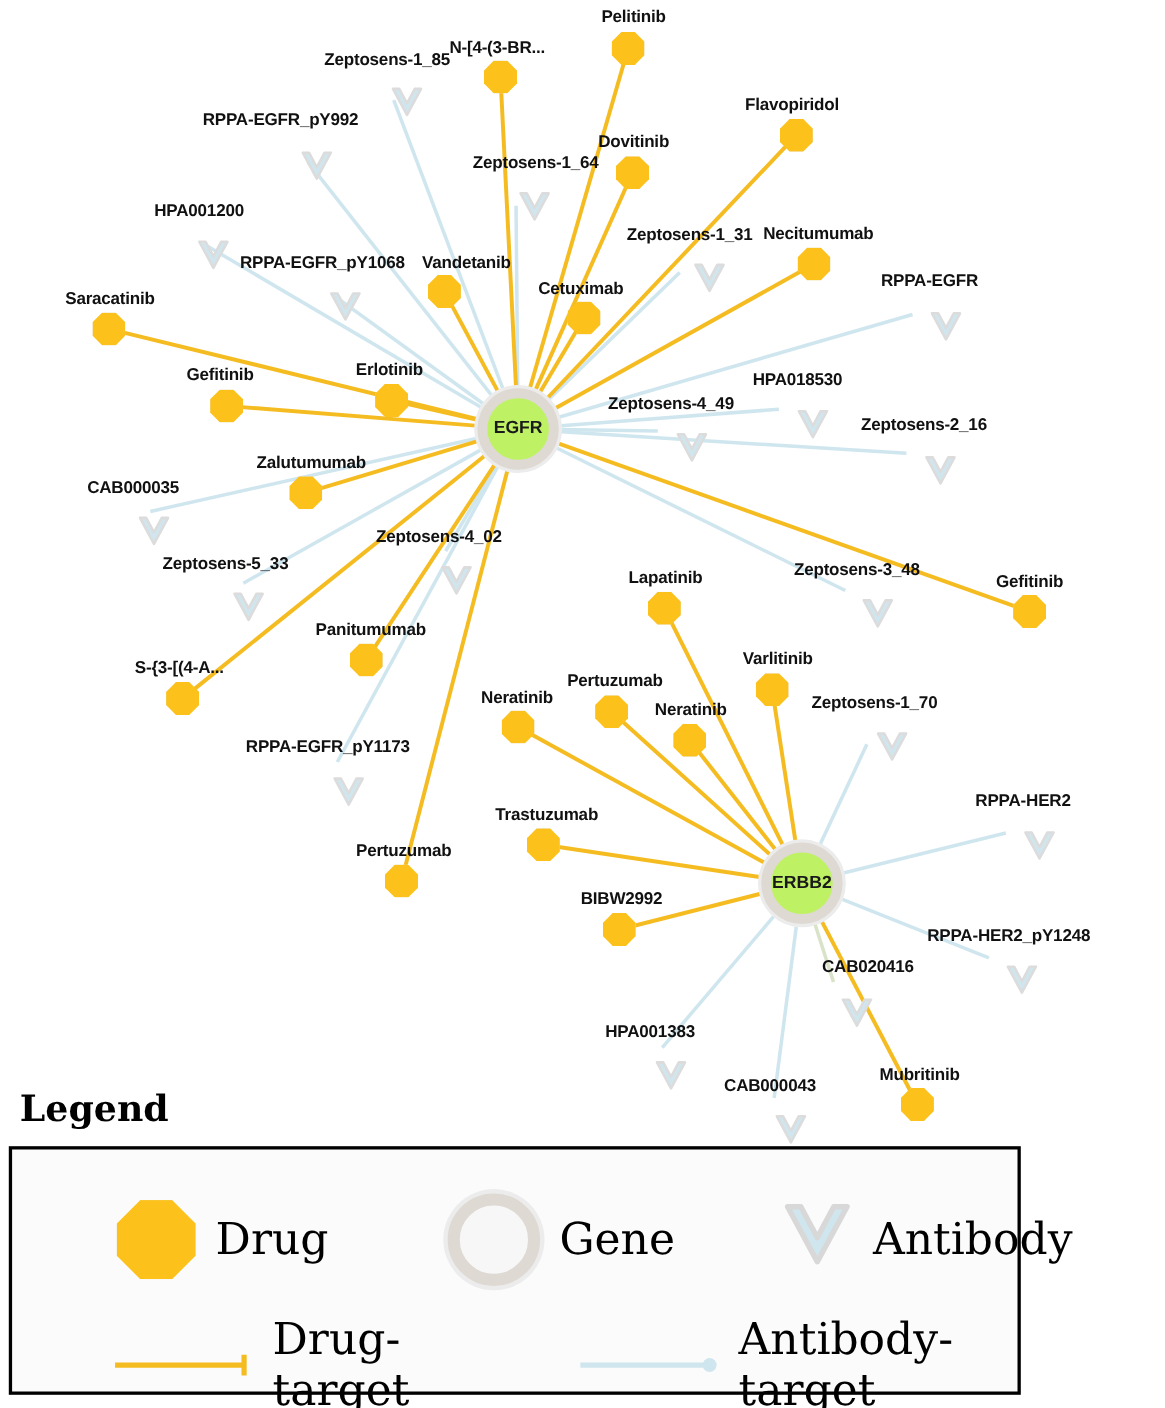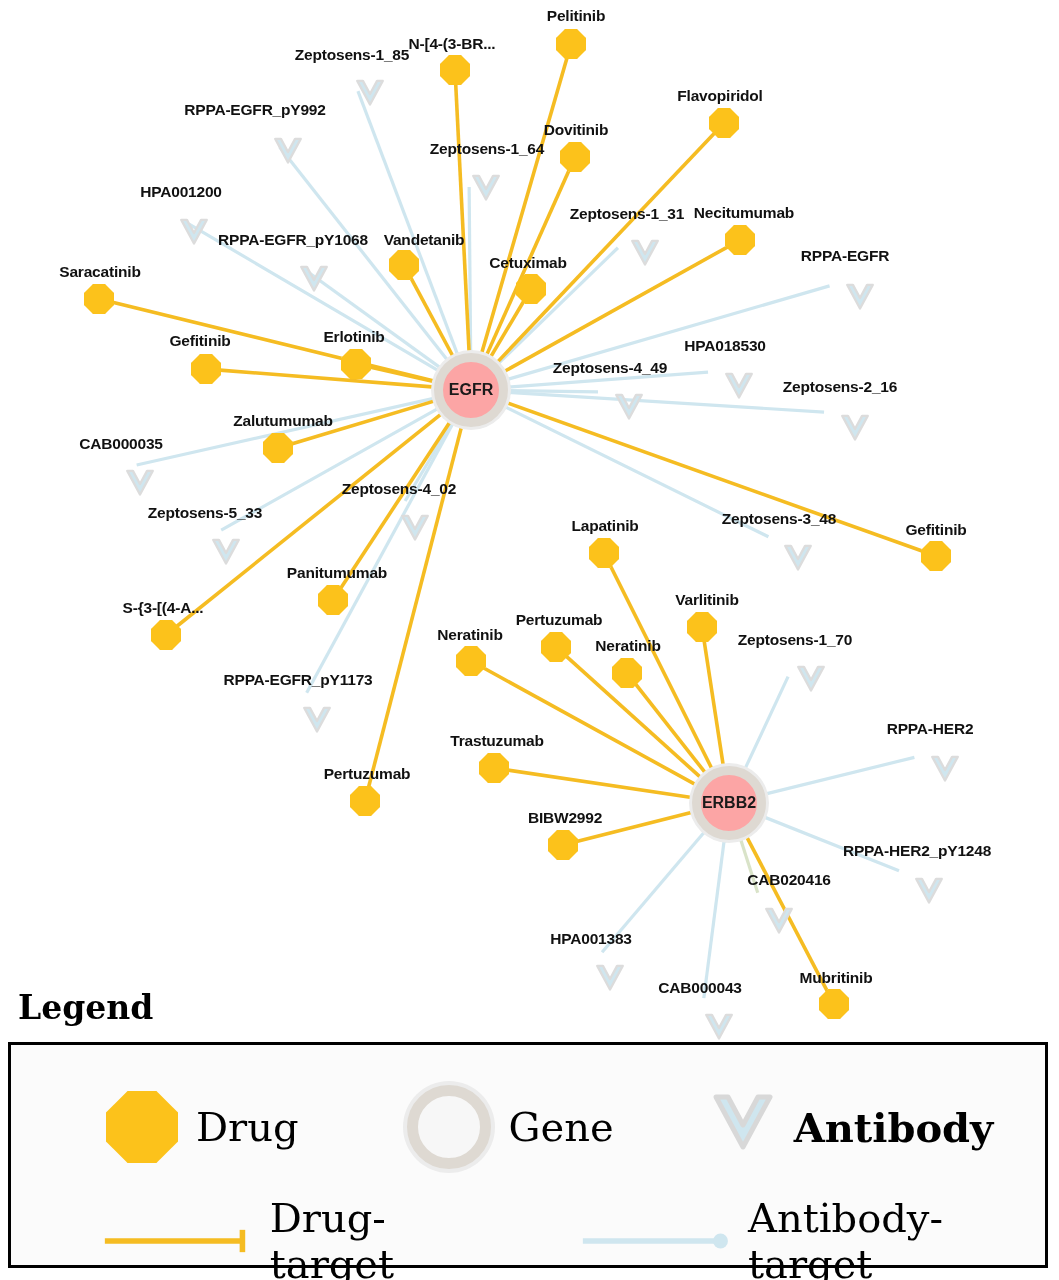--- a/index.html
+++ b/index.html
@@ -33,21 +33,21 @@
     height: 30px;
     background: #fcc21b;
     clip-path: polygon(30% 0%, 70% 0%, 100% 30%, 100% 70%, 70% 100%, 30% 100%, 0% 70%, 0% 30%);
     box-shadow: 0 0 0 4px #e3e3e3;
     border-radius: 3px;
   }
   .gene-shape {
     width: 56px;
     height: 56px;
     border-radius: 50%;
-    background: #fca5a5;
+    background: #bef264;
     border: 9px solid #ded9d2;
     box-shadow: 0 0 0 3px #ececec;
     display: flex;
     align-items: center;
     justify-content: center;
   }
   .gene-label {
     font-size: 16px;
     font-weight: bold;
     color: #1a1a1a;
@@ -73,21 +73,21 @@
     top: 988px;
     font-family: "DejaVu Serif", serif;
     font-size: 33px;
     font-weight: bold;
     color: #000;
   }
   #legend-box {
     position: absolute;
     left: 8px;
     top: 1042px;
-    width: 1040px;
+    width: 920px;
     height: 226px;
     border: 3px solid #000;
     background: #fbfbfb;
     box-sizing: border-box;
   }
   .legend-row1 {
     position: absolute;
     left: 0; top: 40px;
     width: 100%;
     display: flex;
@@ -457,21 +457,21 @@
 <div id="legend-box">
   <div class="legend-row1">
     <div class="leg-item" style="margin-left:95px;">
       <div class="leg-drug-shape"></div>
       <div class="leg-text">Drug</div>
     </div>
     <div class="leg-item" style="margin-left:108px;">
       <div class="leg-gene-shape"></div>
       <div class="leg-text">Gene</div>
     </div>
-    <div class="leg-item" style="margin-left:96px;font-weight:bold;">
+    <div class="leg-item" style="margin-left:96px;">
       <svg width="66" height="72" viewBox="0 0 66 72">
         <path d="M6 6 L33 56 L60 6 L48 6 L33 34 L18 6 Z" fill="#cfe6ef" stroke="#d8d8d8" stroke-width="5" stroke-linejoin="round"></path>
       </svg>
       <div class="leg-text">Antibody</div>
     </div>
   </div>
   <div class="legend-row2">
     <div class="leg-item" style="margin-left:92px;">
       <svg width="160" height="32" viewBox="0 0 160 32">
         <line x1="2" y1="16" x2="150" y2="16" stroke="#f5bc22" stroke-width="6"></line>

